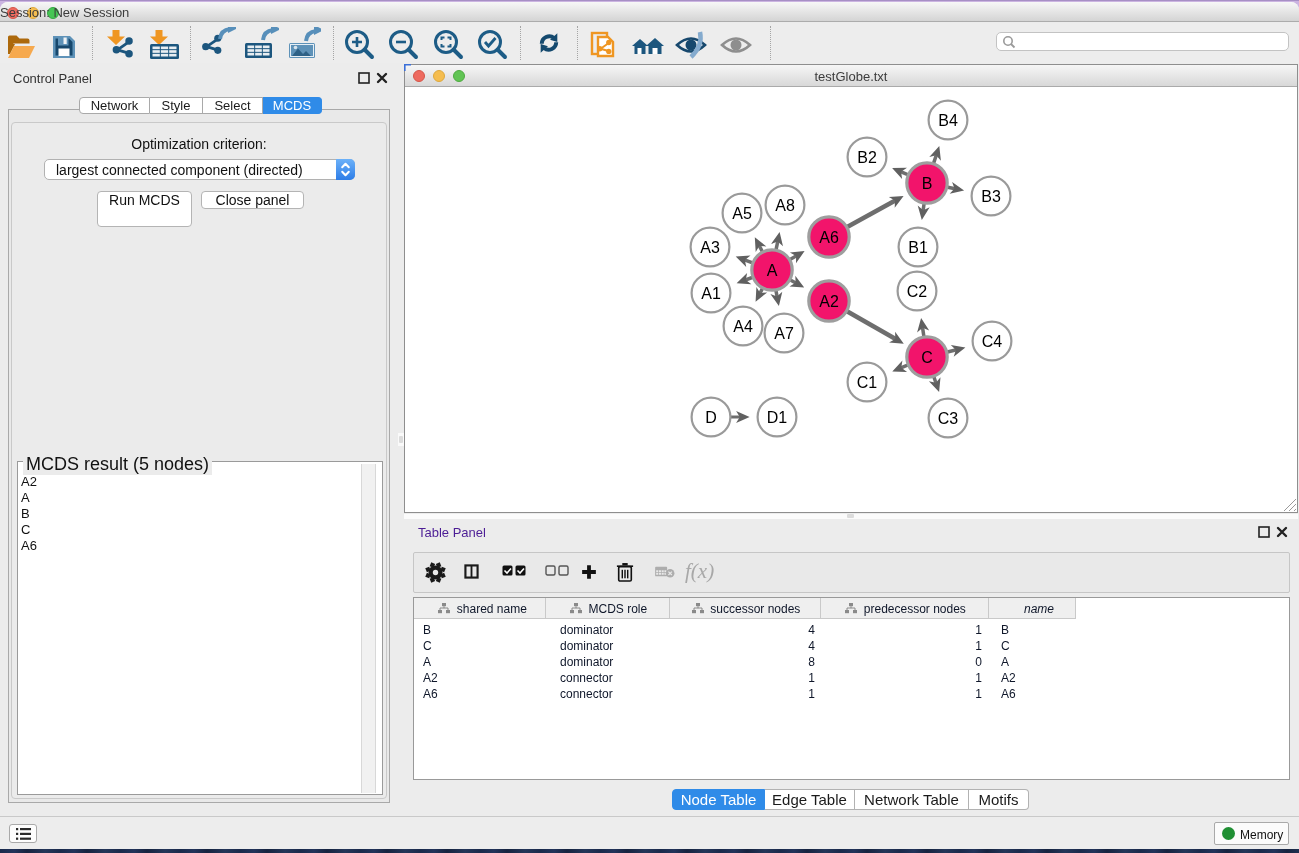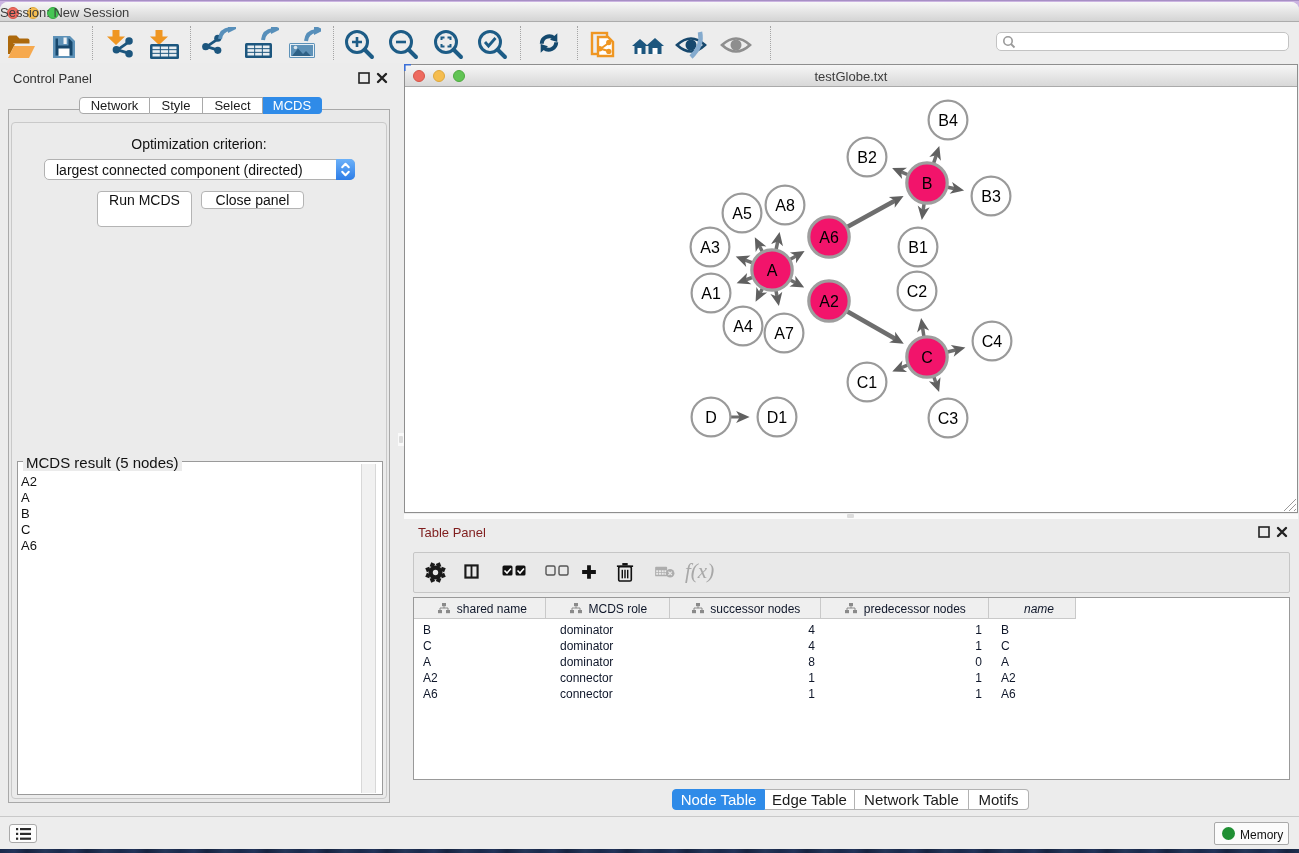--- a/index.html
+++ b/index.html
@@ -11,21 +11,21 @@
 .toolbar { position:absolute; left:0; top:23px; width:1299px; height:40px; background:#ededed; }
 .sep { position:absolute; top:26px; height:34px; width:0; border-left:1px dotted #a5a5a5; }
 .ticon { position:absolute; top:27px; }
 .searchbox { position:absolute; left:996px; top:32px; width:293px; height:19px; background:#fff; border:1px solid #c3c3c3; border-radius:5px; }
 .cp-title { position:absolute; left:13px; top:71px; font-size:13px; color:#333; }
 .tab { position:absolute; top:97px; height:17px; background:#fff; border:1px solid #a9a9a9; border-left:none; font-size:13px; color:#1a1a1a; text-align:center; line-height:16px; }
 .panel-outer { position:absolute; left:8px; top:109px; width:382px; height:694px; background:#e9e9e9; border:1px solid #a9a9a9; }
 .panel-inner { position:absolute; left:11px; top:122px; width:376px; height:677px; background:#ebebeb; border:1px solid #c9c9c9; border-radius:4px; }
 .btn { position:absolute; background:#fff; border:1px solid #b4b4b4; border-radius:4px; font-size:14px; color:#111; text-align:center; }
 .fs { position:absolute; left:17px; top:461px; width:366px; height:334px; border:1px solid #9a9a9a; background:#fff; }
-.fs-legend { position:absolute; left:23px; top:454px; background:#ebebeb; padding:0 3px; font-size:15px; color:#111; }
+.fs-legend { position:absolute; left:23px; top:454px; background:#ebebeb; padding:0 3px; font-size:18px; color:#111; }
 .statusbar { position:absolute; left:0; top:816px; width:1299px; height:33px; background:#ededed; border-top:1px solid #c9c9c9; }
 .netwin { position:absolute; left:404px; top:64px; width:894px; height:449px; background:#fff; border:1px solid #8e8e8e; }
 .net-titlebar { position:absolute; left:0; top:0; width:892px; height:22px; background:linear-gradient(#f6f6f6,#d8d8d8); border-bottom:1px solid #aaa; }
 .tp-toolbar { position:absolute; left:413px; top:552px; width:877px; height:41px; background:#e9e9e9; border:1px solid #c6c6c6; border-radius:2px; }
 .tp-table { position:absolute; left:413px; top:597px; width:877px; height:183px; background:#fff; border:1px solid #999; }
 .th-row { position:absolute; left:0; top:0; width:661px; height:21px; background:#efefef; border-bottom:1px solid #c9c9c9; }
 .btab { position:absolute; top:789px; height:21px; background:#fff; border:1px solid #b2b2b2; border-left:none; font-size:15px; color:#1a1a1a; text-align:center; line-height:20px; }
 .cell { position:absolute; font-size:12px; color:#0f172a; white-space:nowrap; }
 </style></head><body>
 <div style="position:absolute;left:0;top:0;width:1299px;height:1px;background:#a78fc5;"></div>
@@ -293,21 +293,21 @@
 <text x="587" y="254" text-anchor="middle" dominant-baseline="central" font-family="Liberation Sans, sans-serif" font-size="16" fill="#000">C4</text>
 <text x="306" y="330" text-anchor="middle" dominant-baseline="central" font-family="Liberation Sans, sans-serif" font-size="16" fill="#000">D</text>
 <text x="372" y="330" text-anchor="middle" dominant-baseline="central" font-family="Liberation Sans, sans-serif" font-size="16" fill="#000">D1</text>
 <text x="367" y="183" text-anchor="middle" dominant-baseline="central" font-family="Liberation Sans, sans-serif" font-size="16" fill="#000">A</text>
 <text x="424" y="214" text-anchor="middle" dominant-baseline="central" font-family="Liberation Sans, sans-serif" font-size="16" fill="#000">A2</text>
 <text x="424" y="150" text-anchor="middle" dominant-baseline="central" font-family="Liberation Sans, sans-serif" font-size="16" fill="#000">A6</text>
 <text x="522" y="96" text-anchor="middle" dominant-baseline="central" font-family="Liberation Sans, sans-serif" font-size="16" fill="#000">B</text>
 <text x="522" y="270" text-anchor="middle" dominant-baseline="central" font-family="Liberation Sans, sans-serif" font-size="16" fill="#000">C</text>
 </svg>
 
-<div class="abs" style="left:418px;top:525px;font-size:13px;color:#7f1d1d;">Table Panel</div>
+<div class="abs" style="left:418px;top:525px;font-size:13px;color:#4c1d95;">Table Panel</div>
 <svg class="abs" style="left:1258px;top:526px" width="12" height="12" viewBox="0 0 12 12">
     <rect x="1" y="1" width="10" height="10" fill="none" stroke="#222" stroke-width="1.6"></rect>
   </svg>
 <svg class="abs" style="left:1276px;top:526px" width="12" height="12" viewBox="0 0 12 12">
     <path d="M2 2 L10 10 M10 2 L2 10" stroke="#222" stroke-width="2.4" stroke-linecap="round"></path>
   </svg>
 <div class="tp-toolbar"></div>
 <svg class="abs" style="left:425px;top:562px" width="21" height="21" viewBox="0 0 21 21">
     <circle cx="10.5" cy="10.5" r="7" fill="#1a1a1a"></circle>
     <rect x="-2.1" y="-2.1" width="4.2" height="4.2" transform="translate(17.98 13.60) rotate(67.5)" fill="#1a1a1a"></rect>

